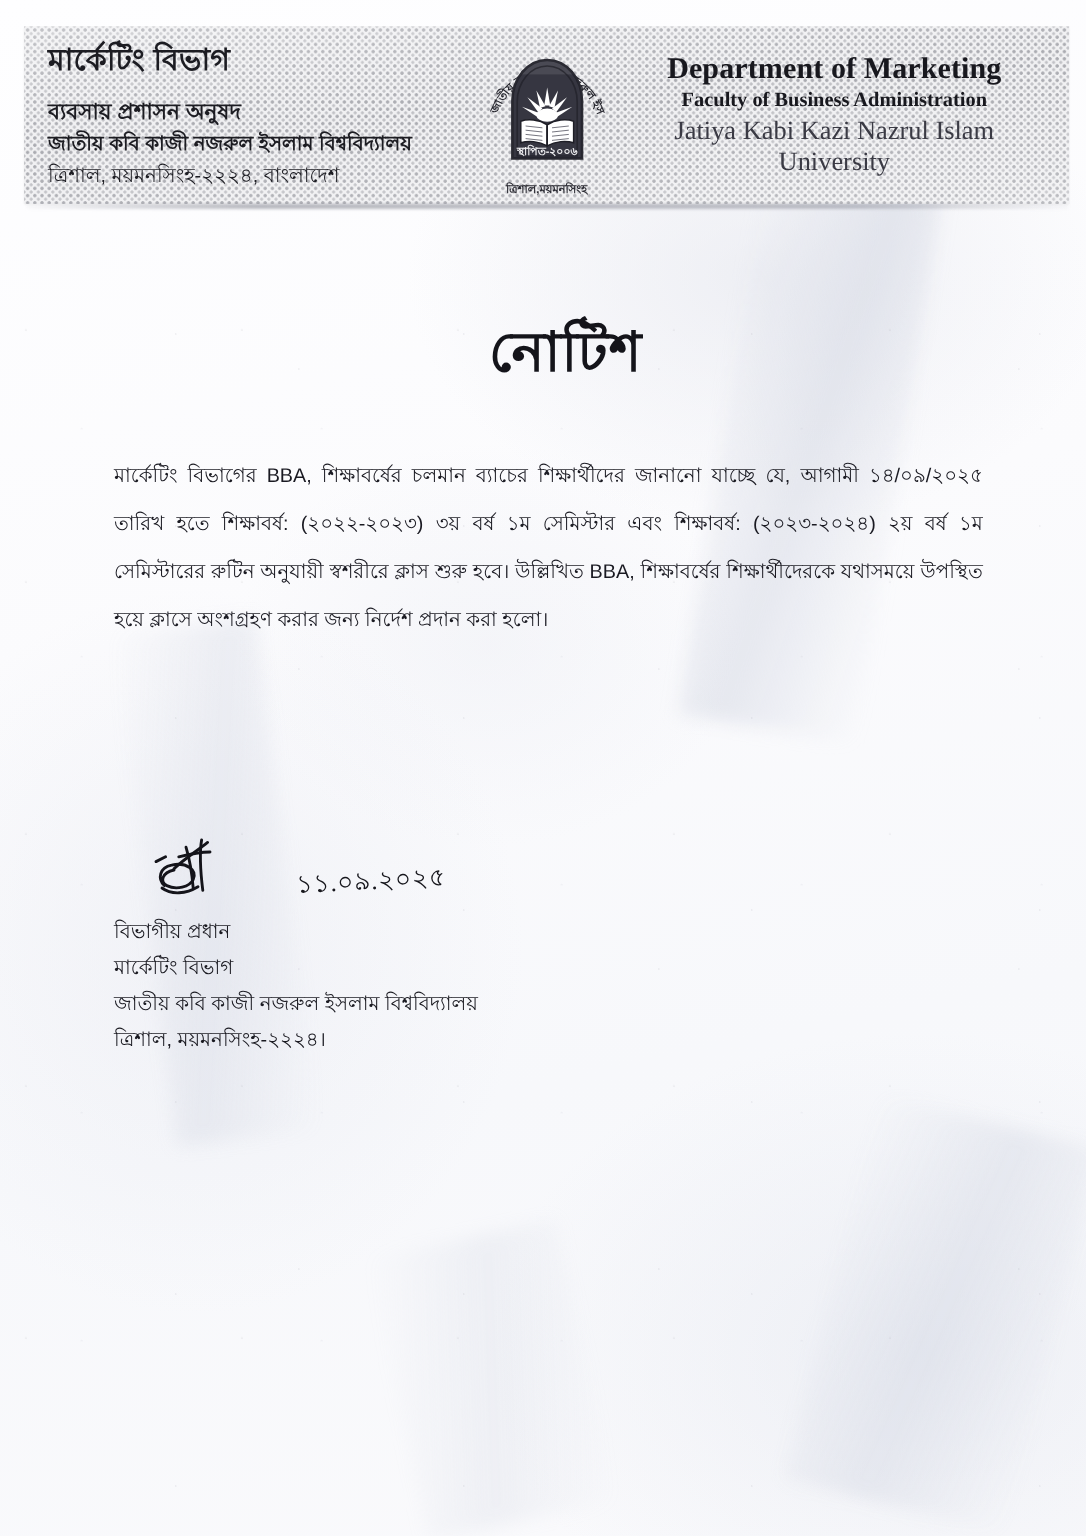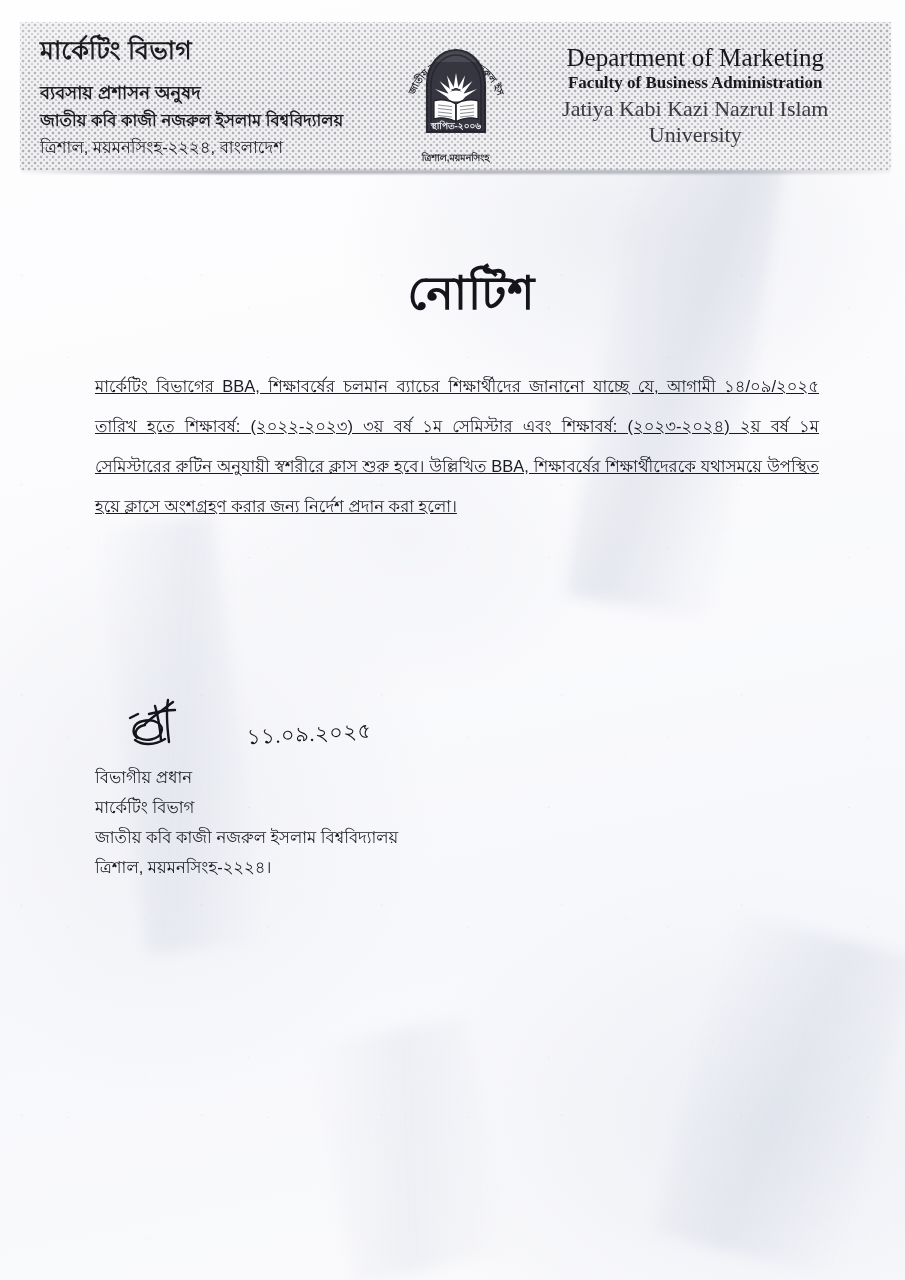--- a/index.html
+++ b/index.html
@@ -105,21 +105,21 @@
   .lh-left .l4 { font-size: 16.5px; font-weight: 400; margin-top: 3px; }
 
   .lh-right {
     position: relative;
     z-index: 2;
     width: 372px;
     text-align: center;
     color: #18181e;
     padding-right: 4px;
   }
-  .lh-right .r1 { font-size: 25px; font-weight: 400; letter-spacing: .1px; }
+  .lh-right .r1 { font-size: 25px; font-weight: 700; letter-spacing: .1px; }
   .lh-right .r2 { font-size: 17px; font-weight: 700; margin-top: 1px; }
   .lh-right .r3 { font-size: 22px; font-weight: 400; margin-top: 3px; color: #3a3a44; }
   .lh-right .r4 { font-size: 17px; font-weight: 400; margin-top: 4px; color: #2c2c36; }
 
   
   .crest {
     position: relative;
     z-index: 2;
     width: 120px;
     height: 140px;
@@ -151,29 +151,28 @@
     font-weight: 700;
     color: #14141a;
     letter-spacing: 1px;
     padding-left: 38px;
   }
 
   
   .body-text {
     position: absolute;
     left: 95px;
-    top: 366px;
+    top: 377px;
     width: 724px;
     font-family: "Liberation Sans", "DejaVu Sans", sans-serif;
     font-size: 16.5px;
     line-height: 40px;
     color: #1a1a22;
     text-align: justify;
     text-justify: inter-word;
-    text-decoration: underline;
   }
   .body-text p { margin: 0; }
 
   
   .sign-area {
     position: absolute;
     left: 95px;
     top: 700px;
     width: 480px;
   }

